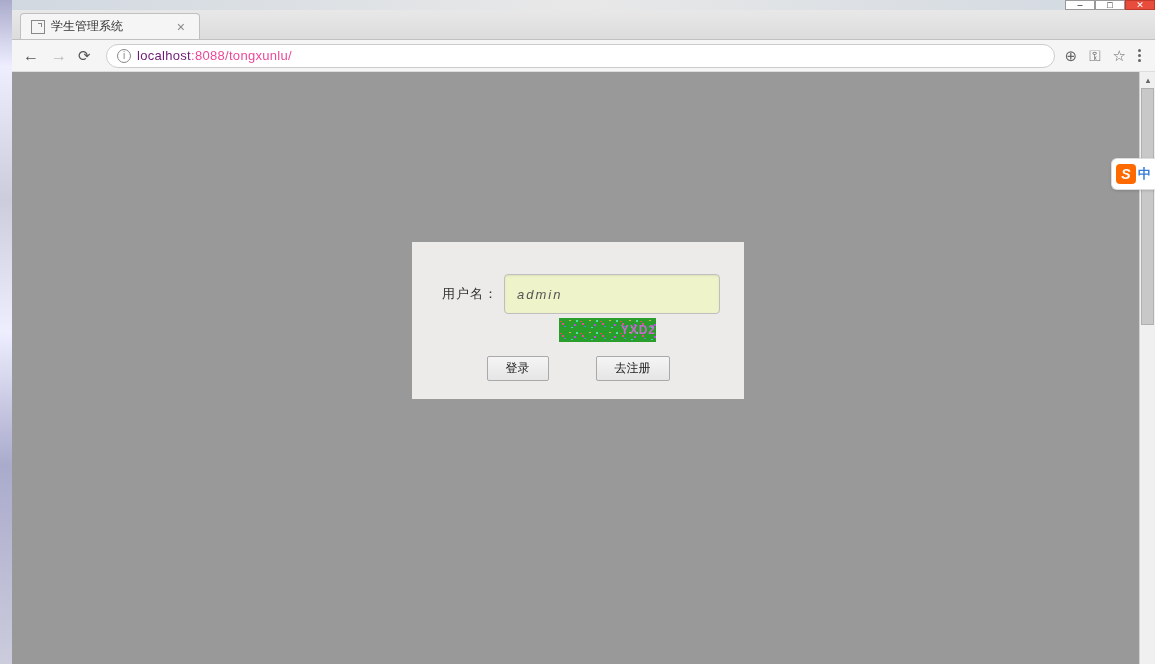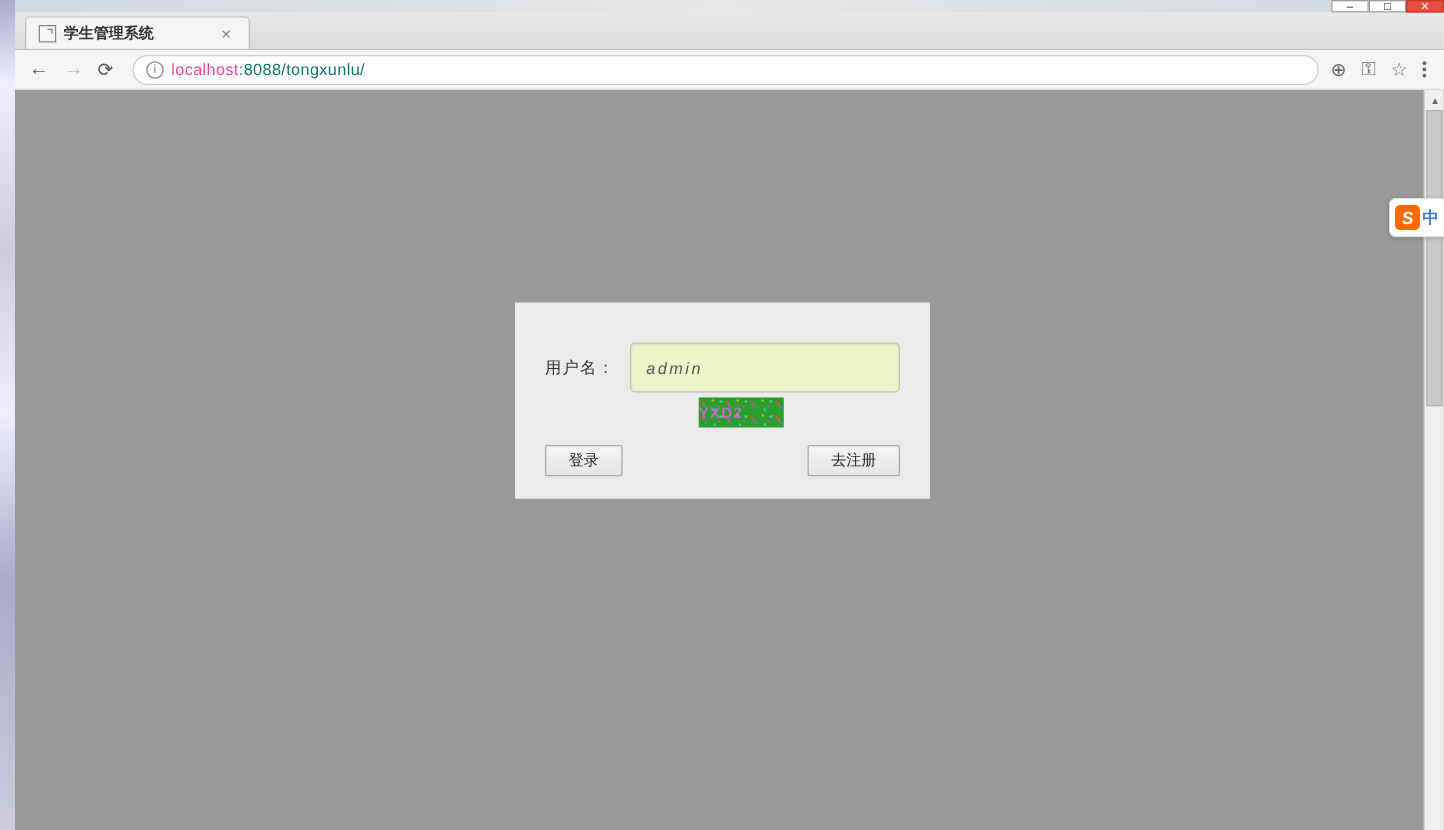--- a/index.html
+++ b/index.html
@@ -94,21 +94,21 @@
     .tab-icon::after {
       content: "";
       position: absolute;
       top: 2px;
       right: 2px;
       width: 3px;
       height: 3px;
       border-right: 1px solid #888;
       border-top: 1px solid #888;
     }
-    .tab-title { flex: 1; font-weight: bold; }
+    .tab-title { flex: 1; }
     .tab-close { color: #888; font-size: 14px; padding: 0 4px; }
     
     .addr-bar {
       height: 32px;
       background: #f5f5f5;
       border-bottom: 1px solid #ddd;
       display: flex;
       align-items: center;
       padding: 0 10px;
       gap: 10px;
@@ -146,22 +146,22 @@
       height: 14px;
       border: 1px solid #888;
       border-radius: 50%;
       display: flex;
       align-items: center;
       justify-content: center;
       font-size: 10px;
       color: #888;
     }
     .url-text { color: #333; letter-spacing: 0.3px; }
-    .url-host { color: #ec4899; }
-    .url-port-path { color: #0f766e; }
+    .url-host { color: #701a75; }
+    .url-port-path { color: #ec4899; }
     .addr-right {
       display: flex;
       align-items: center;
       gap: 12px;
       color: #666;
       font-size: 15px;
       padding-right: 4px;
     }
     .kebab {
       display: flex;
@@ -226,21 +226,21 @@
       padding: 32px 24px 18px 24px;
     }
     .form-row {
       display: flex;
       align-items: center;
       margin-bottom: 22px;
       gap: 6px;
     }
     .form-label {
       width: 62px;
-      text-align: left;
+      text-align: right;
       font-size: 13px;
       color: #333;
       letter-spacing: 1px;
     }
     .form-input {
       flex: 1;
       height: 40px;
       border: 1px solid #bfbfbf;
       border-radius: 4px;
       padding: 0 12px;
@@ -253,27 +253,27 @@
       background: #eef3c9;
       font-style: italic;
     }
     .form-input.captcha-input {
       background: #f0f0f0;
     }
     .captcha-img {
       margin-left: 123px;
       margin-top: -18px;
       margin-bottom: 14px;
-      width: 68px;
+      width: 97px;
       height: 24px;
       background: #2a9e2a;
       position: relative;
       display: flex;
       align-items: center;
-      justify-content: flex-start;
+      justify-content: flex-end;
       color: #c868d0;
       font-size: 12px;
       font-weight: bold;
       letter-spacing: 1px;
       overflow: hidden;
     }
     .captcha-img::before {
       content: "";
       position: absolute;
       inset: 0;
@@ -282,21 +282,21 @@
         radial-gradient(circle at 30% 70%, #4e7ee0 1px, transparent 1px),
         radial-gradient(circle at 55% 20%, #e0b04e 1px, transparent 1px),
         radial-gradient(circle at 80% 60%, #b04ee0 1px, transparent 1px),
         radial-gradient(circle at 90% 25%, #4ee0a0 1px, transparent 1px),
         radial-gradient(circle at 20% 50%, #e04e8e 1px, transparent 1px),
         radial-gradient(circle at 65% 80%, #4ec8e0 1px, transparent 1px);
       background-size: 20px 12px;
     }
     .button-row {
       display: flex;
-      justify-content: space-between;
+      justify-content: center;
       gap: 47px;
     }
     .btn {
       padding: 3px 18px;
       font-size: 12px;
       background: linear-gradient(#f5f5f5, #e5e5e5);
       border: 1px solid #a9a9a9;
       border-radius: 2px;
       color: #222;
       cursor: pointer;

